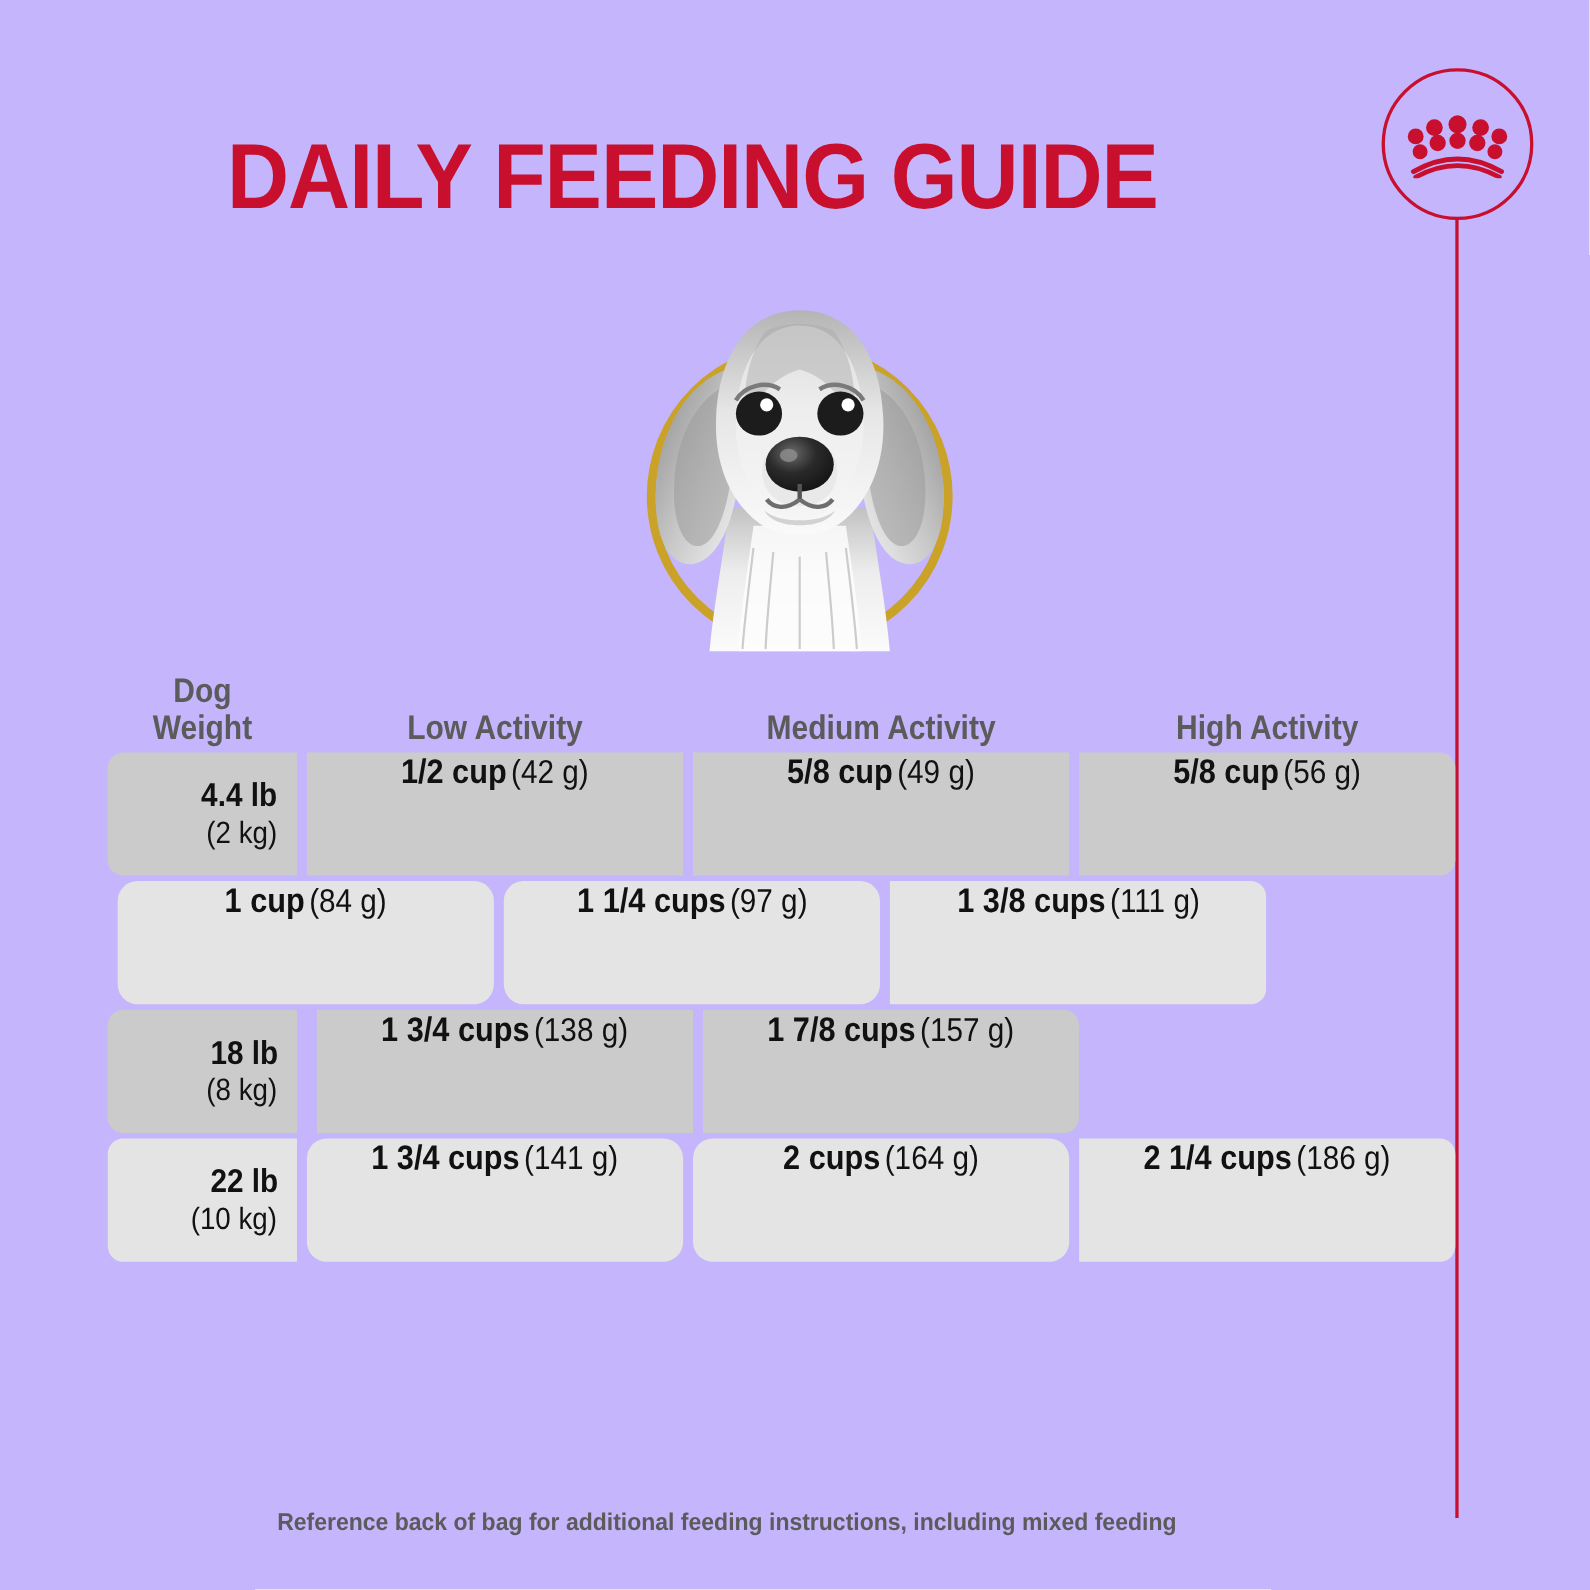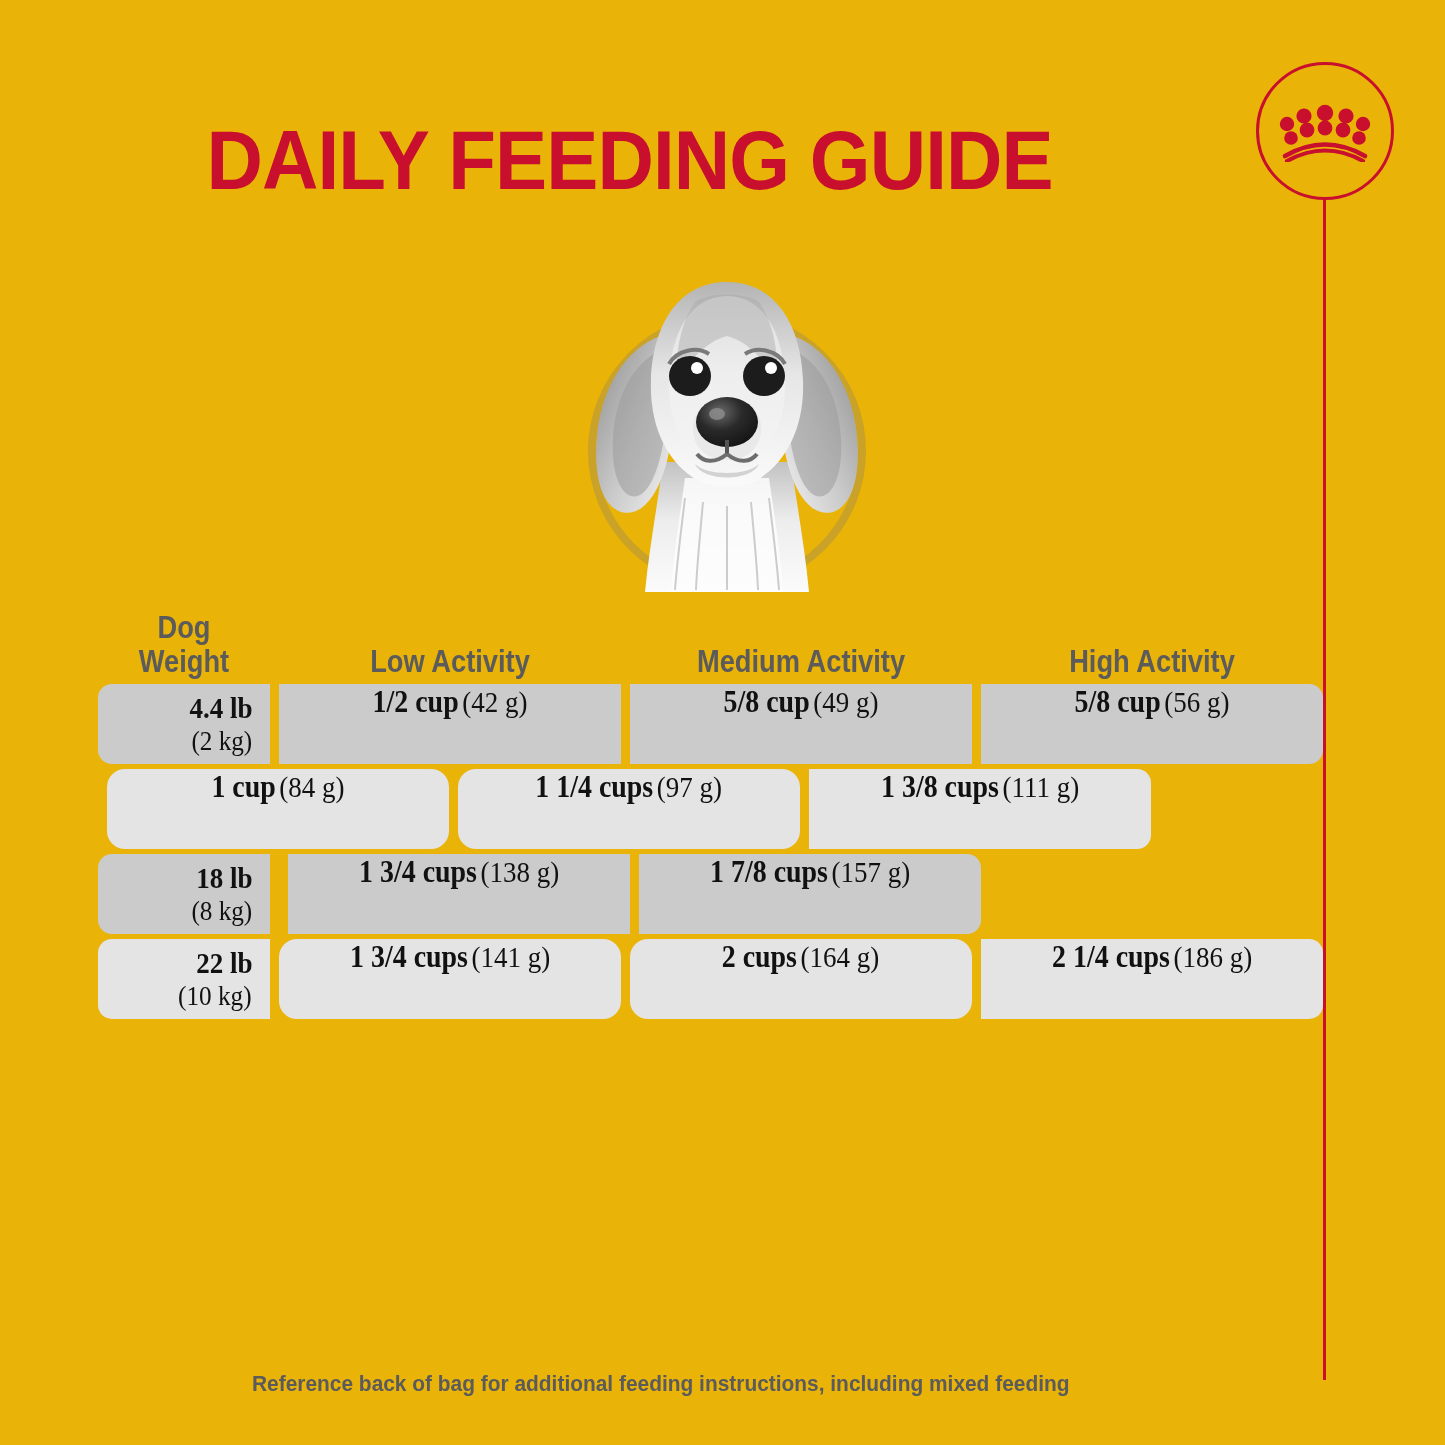--- a/index.html
+++ b/index.html
@@ -7,21 +7,21 @@
     padding: 0;
     background: #ffffff;
   }
   body {
     font-family: "Liberation Sans", sans-serif;
   }
   #page {
     position: relative;
     width: 1445px;
     height: 1445px;
-    background: #eab308;
+    background: #c4b5fd;
     overflow: hidden;
   }
 
   
   #logo-wrap {
     position: absolute;
     left: 1256px;
     top: 62px;
     width: 138px;
     height: 138px;
@@ -113,23 +113,22 @@
     transform: scaleX(0.88);
     padding-bottom: 6px;
     white-space: pre-line;
   }
   .col-w  { width: 172px; flex: 0 0 172px; }
   .col-a  { width: 342px; flex: 0 0 342px; }
   .gap    { width: 9px;   flex: 0 0 9px; }
 
   .trow {
     display: flex;
-    height: 80px;
+    height: 112px;
     margin-bottom: 5px;
-    font-family: Liberation Serif, serif;
   }
   .cell {
     display: flex;
     align-items: flex-start;
     justify-content: center;
     box-sizing: border-box;
   }
   .cell.dark  { background: #CBCBCB; }
   .cell.light { background: #E4E4E4; border-radius: 18px; }
 

